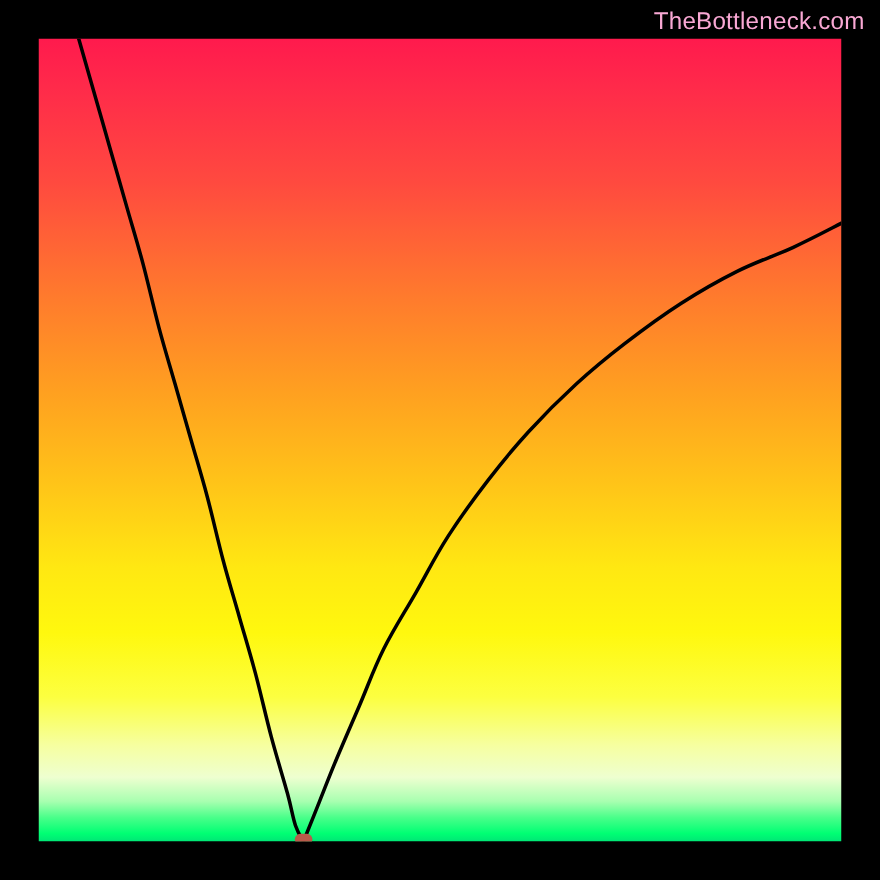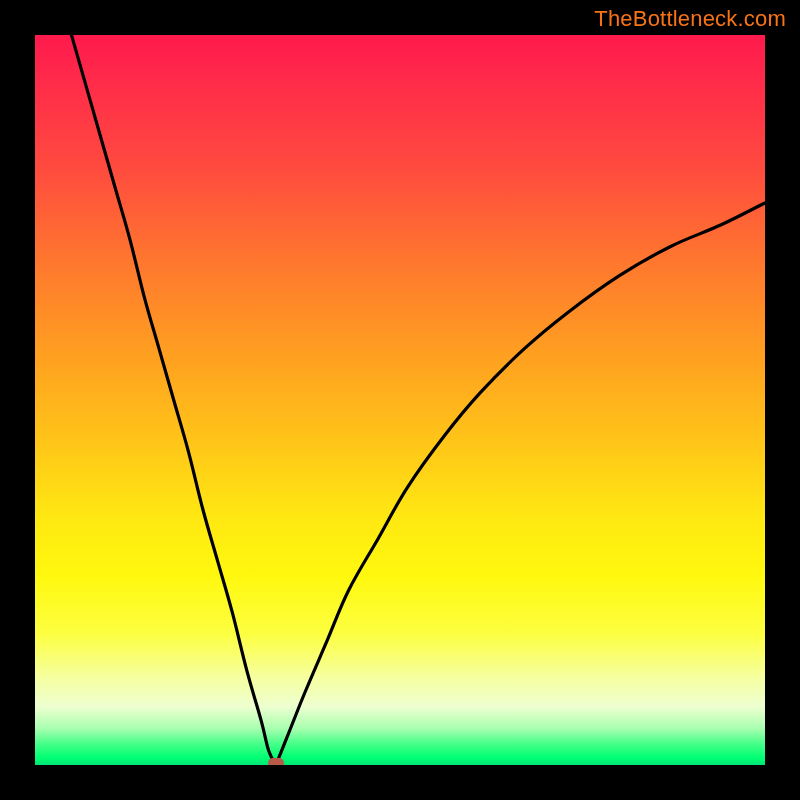--- a/index.html
+++ b/index.html
@@ -56,21 +56,21 @@
     position: absolute;
     top: 0;
     left: 0;
     width: 100%;
     height: 100%;
   }
   .watermark {
     position: absolute;
     top: 6px;
     right: 14px;
-    color: #f97316;
+    color: #f9a8d4;
     font-size: 22px;
     font-weight: 500;
     letter-spacing: 0.2px;
     user-select: none;
   }
   .marker {
     position: absolute;
     background: #b85a4a;
     border-radius: 6px;
   }

